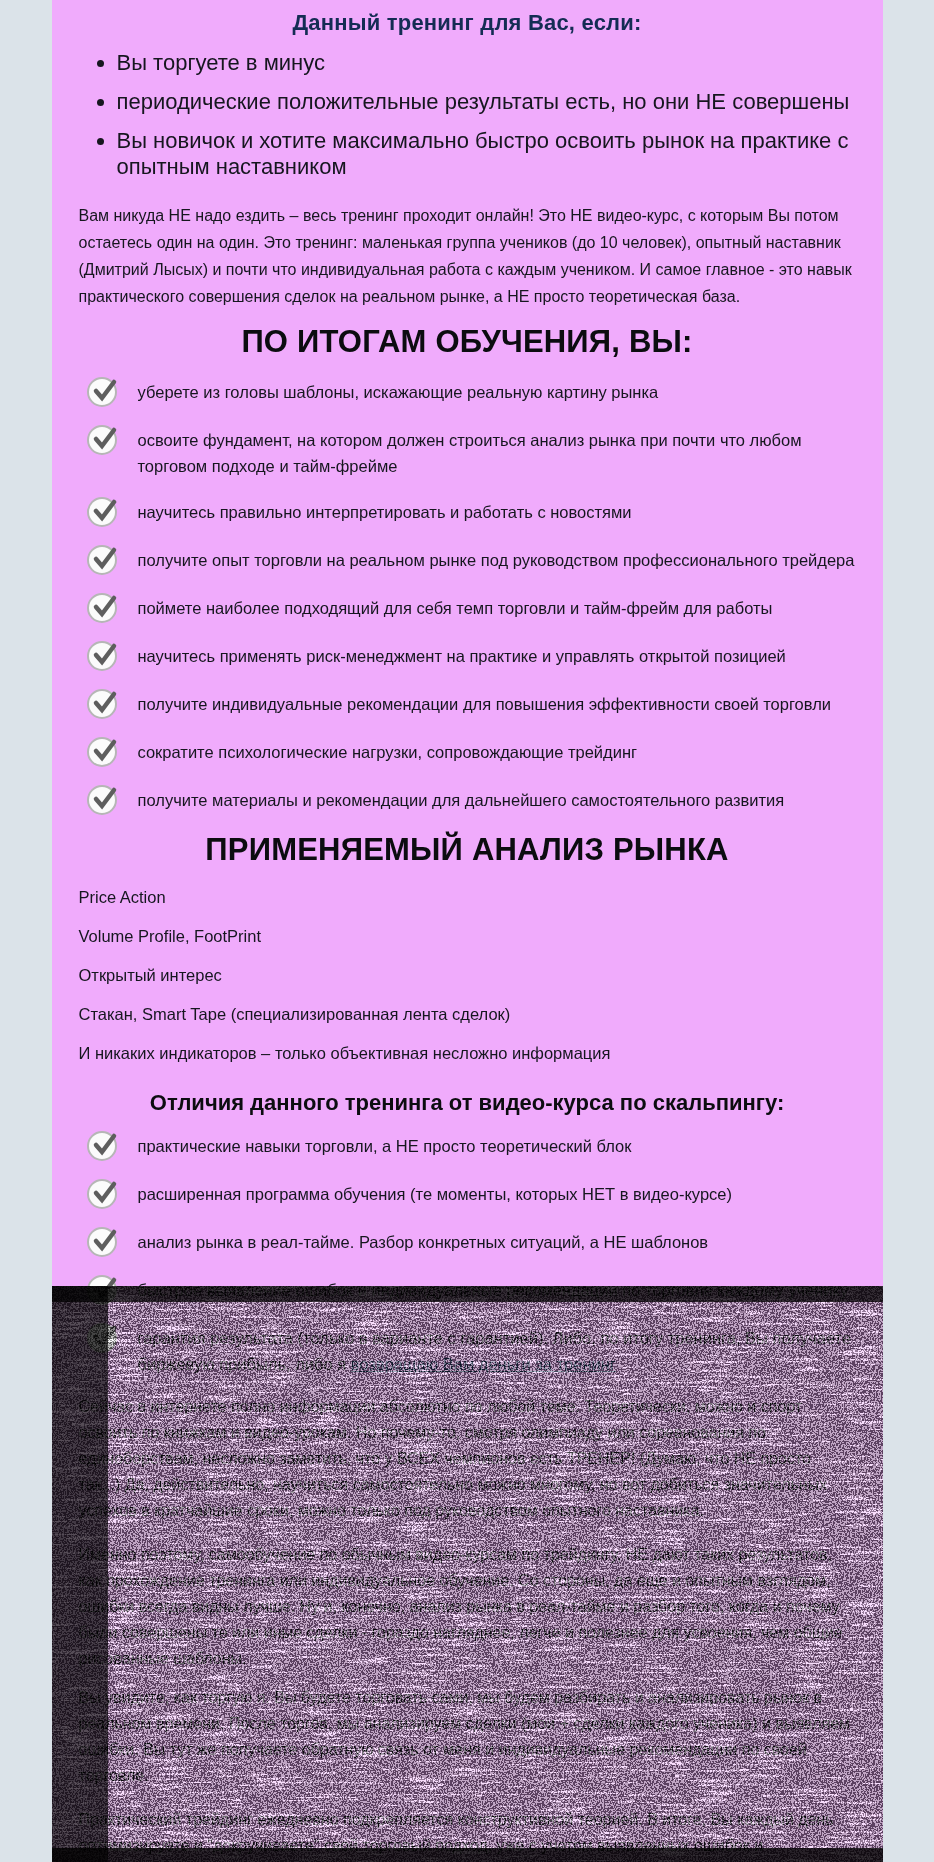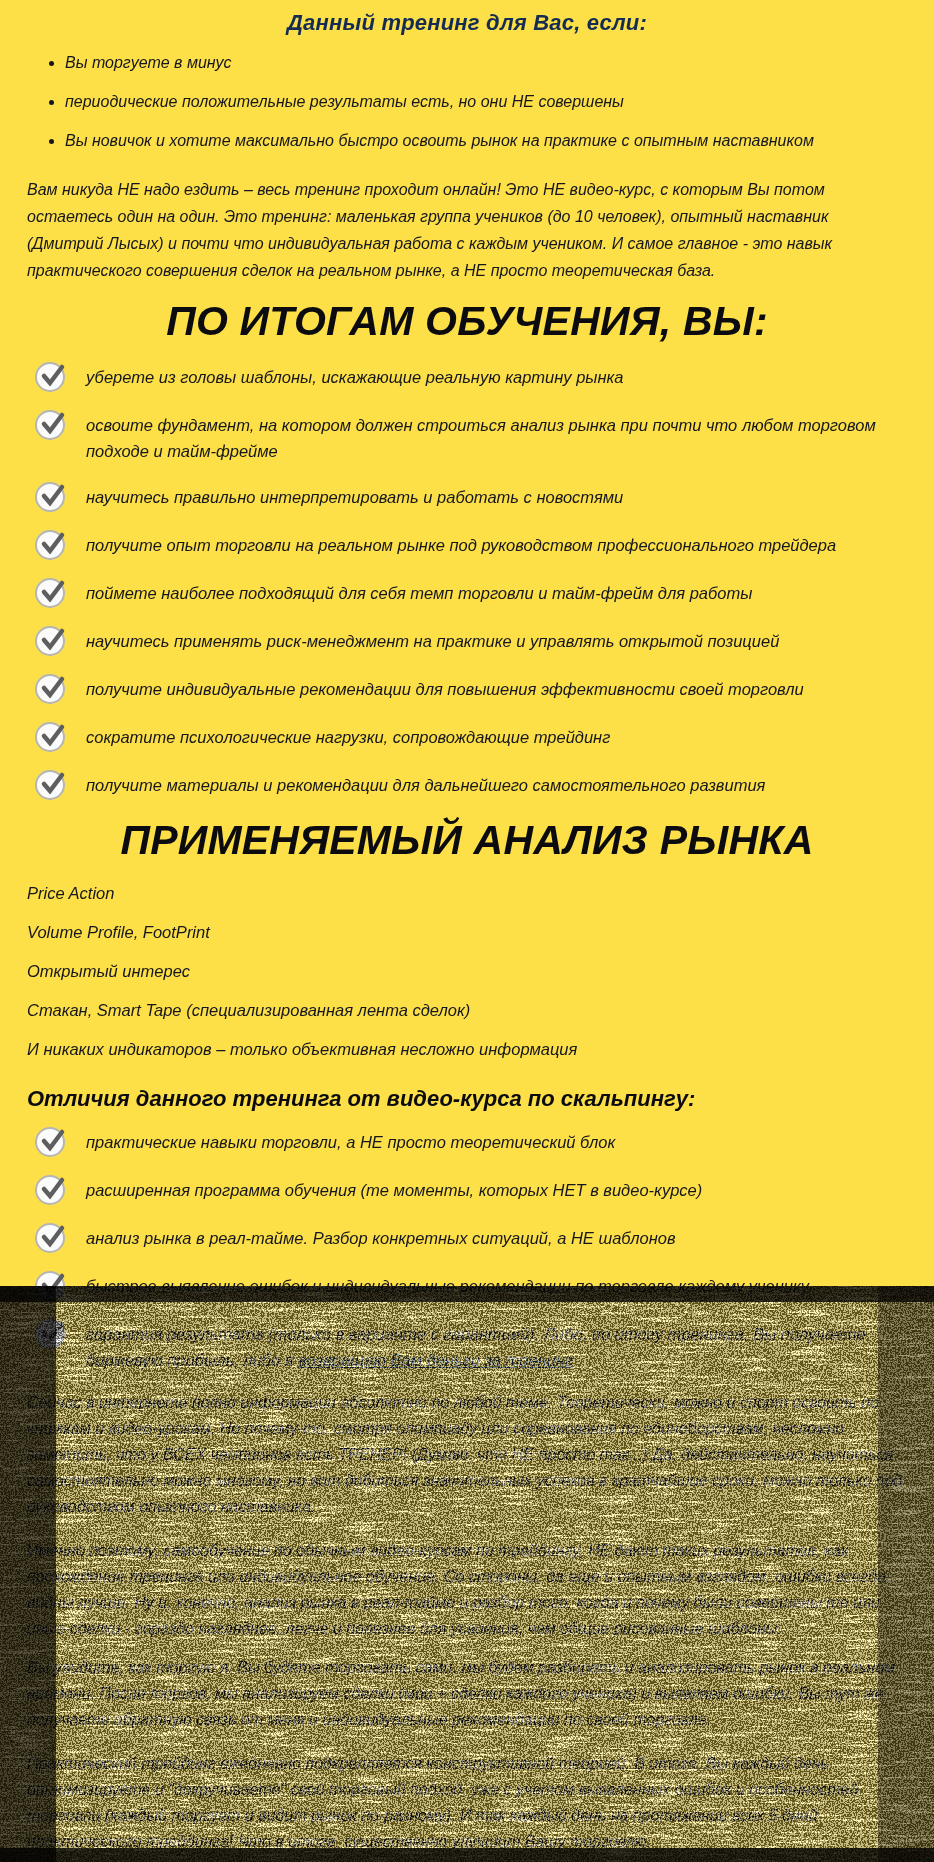--- a/index.html
+++ b/index.html
@@ -1,59 +1,59 @@
 <!DOCTYPE html>
 <html><head>
 <meta charset="utf-8">
 <style>
   * { box-sizing: border-box; }
   html, body { margin: 0; padding: 0; background: #dbe3e9; }
   .page {
     position: relative;
-    width: 934px;
+    width: 831px;
     height: 1862px;
     margin: 0 auto;
-    background: #fde047;
+    background: #f0abfc;
     font-family: "Liberation Sans", "DejaVu Sans", sans-serif;
     color: #16161f;
     overflow: hidden;
-    font-style: italic;
   }
   .content { padding: 0 27px; }
 
   .h-blue {
     text-align: center;
     color: #142c54;
     font-size: 22px;
     font-weight: bold;
     margin: 10px 0 14px 0;
     letter-spacing: 0.2px;
   }
   .h-big {
     text-align: center;
     color: #0c0c10;
-    font-size: 41px;
+    font-size: 31px;
     font-weight: bold;
     margin: 8px 0 16px 0;
     letter-spacing: 0.2px;
   }
   .h-mid {
+    text-align: center;
     color: #0c0c10;
     font-size: 22px;
     font-weight: bold;
     margin: 10px 0 14px 0;
   }
 
   ul.intro-bullets {
     margin: 0 0 22px 0;
     padding-left: 38px;
     list-style: disc;
   }
   ul.intro-bullets li {
-    font-size: 16px;
+    font-size: 22px;
     line-height: 26px;
     margin-bottom: 13px;
   }
 
   p.body-text {
     font-size: 16px;
     line-height: 27px;
     margin: 0 0 14px 0;
   }
 

